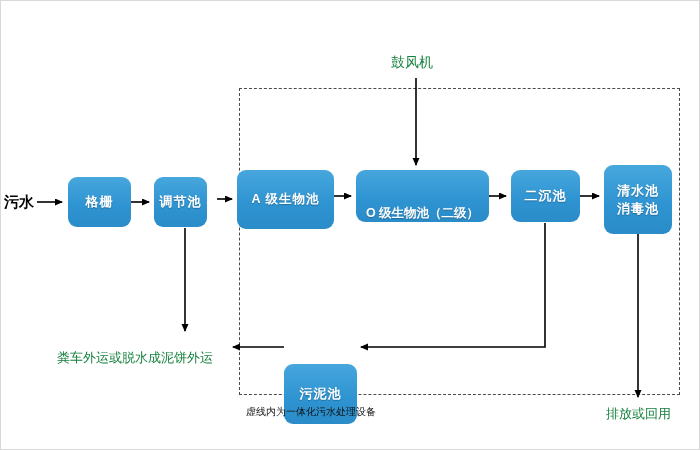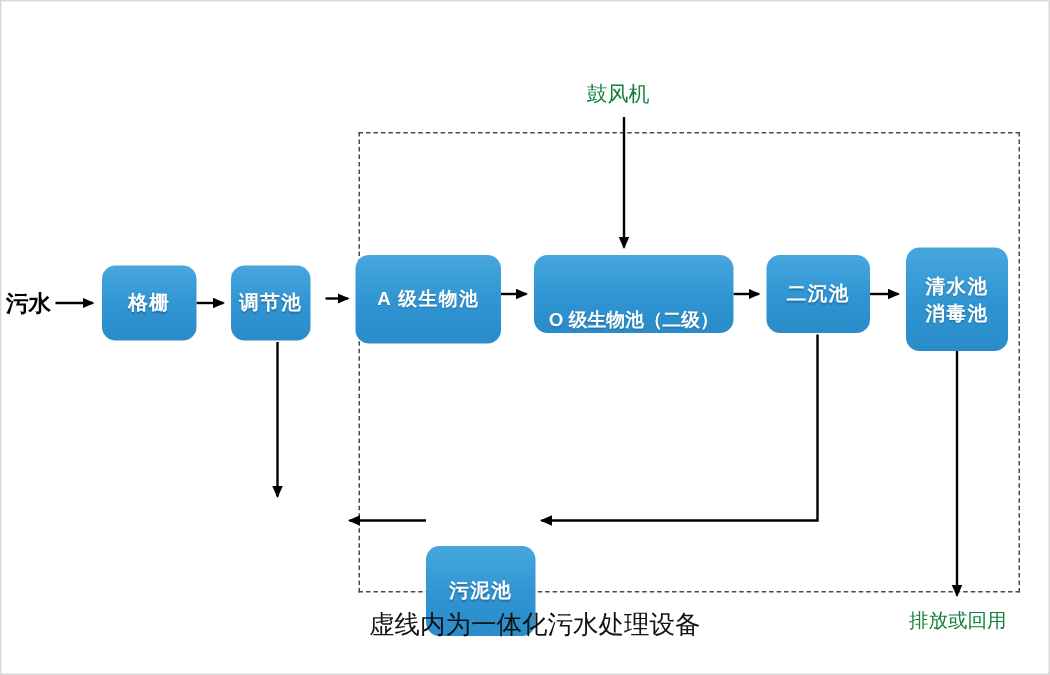--- a/index.html
+++ b/index.html
@@ -27,21 +27,21 @@
     box-sizing:border-box;
     text-align:center;
     line-height:1.35;
   }
   .lbl{
     position:absolute;
     white-space:nowrap;
   }
   .lbl-black{color:#000000;font-weight:bold;font-size:15px;}
   .lbl-blue{color:#15803d;font-weight:normal;font-size:13px;}
-  .caption{color:#111111;font-size:17px;font-weight:normal;}
+  .caption{color:#111111;font-size:10px;font-weight:normal;}
   #dashed-region{
     position:absolute;
     left:239px;top:88px;width:441px;height:307px;
     border:1.5px dashed #4a4a4a;
     box-sizing:border-box;
   }
   svg.arrows{position:absolute;left:0;top:0;pointer-events:none;}
 </style>
 </head>
 <body>
@@ -97,18 +97,19 @@
   </div>
 
   <div class="box" style="left:284px;top:317px;width:73px;height:60px;margin-top:47px;">
     <span>污泥池</span>
   </div>
 
   <div class="lbl lbl-black" style="left:4px;top:193px;">污水</div>
 
   <div class="lbl lbl-blue" style="left:391px;top:54px;font-size:14px;">鼓风机</div>
 
+  <div class="lbl lbl-blue" style="left:57px;top:349px;">粪车外运或脱水成泥饼外运</div>
 
   <div class="lbl caption" style="left:246px;top:405px;">虚线内为一体化污水处理设备</div>
 
   <div class="lbl lbl-blue" style="left:606px;top:405px;">排放或回用</div>
 
 </div>
 
 </body></html>

